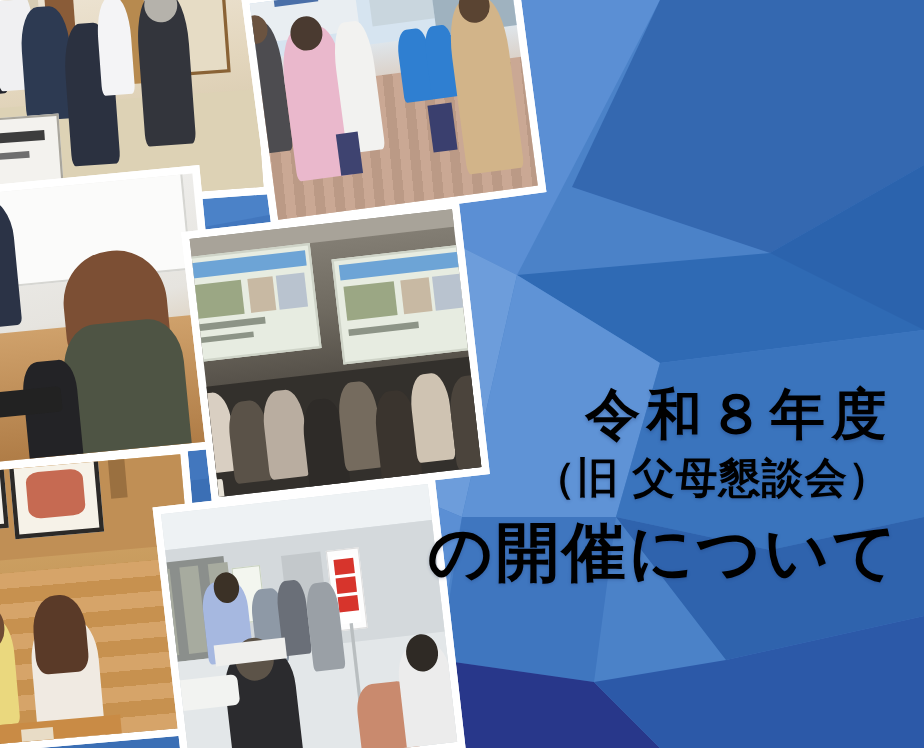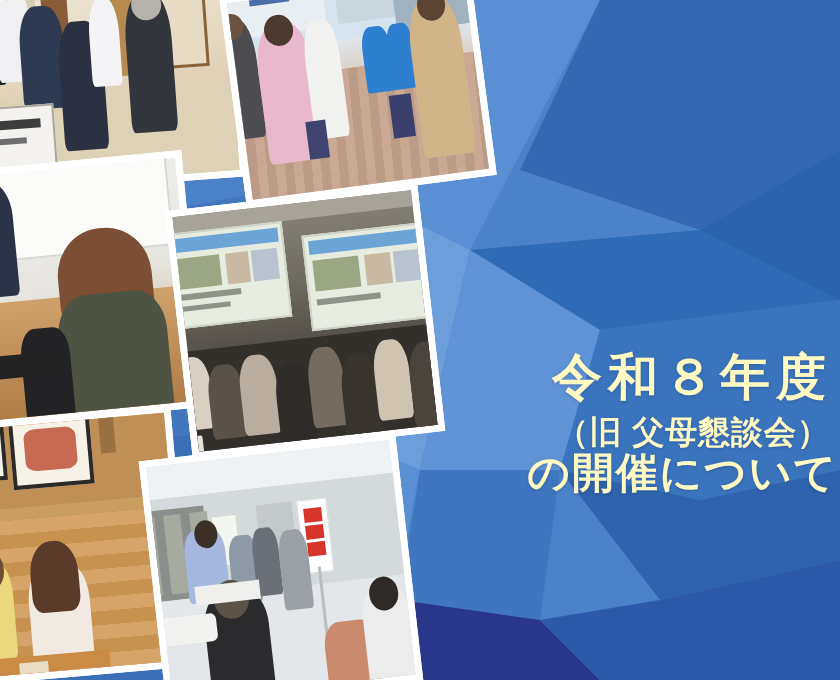--- a/index.html
+++ b/index.html
@@ -57,39 +57,39 @@
   #photo-hall      {left:-18px;  top:-14px;  width:258px; height:200px; transform:rotate(-4.2deg);}
   #photo-tour      {left:232px;  top:-20px;  width:252px; height:212px; transform:rotate(-7.5deg);}
   #photo-interview {left:-26px;  top:160px;  width:220px; height:258px; transform:rotate(-5.5deg);}
   #photo-lecture   {left:178px;  top:196px;  width:254px; height:250px; transform:rotate(-6.5deg);}
   #photo-seats     {left:-30px;  top:414px;  width:212px; height:262px; transform:rotate(-5deg);}
   #photo-desk      {left:152px;  top:446px;  width:258px; height:250px; transform:rotate(-6.5deg);}
 
   
   #headline{
     position:absolute;
-    right:2px;
+    right:22px;
     top:352px;
     width:520px;
     text-align:right;
-    color:#fef9c3;
+    color:#000000;
     z-index:6;
   }
   .line{
     display:block;
     white-space:nowrap;
     font-weight:700;
     letter-spacing:0.05em;
     line-height:1.0;
     text-shadow:0 1px 3px rgba(20,40,90,.28);
   }
   #line-year   {font-size:50px; margin-bottom:14px; letter-spacing:0.12em; padding-right:6px;}
   #line-title  {font-size:64px; margin-bottom:8px; letter-spacing:0.05em;}
-  #line-sub    {font-size:32px; margin-bottom:4px; letter-spacing:0.03em; padding-right:8px;}
-  #line-about  {font-size:42px; letter-spacing:0.04em;}
+  #line-sub    {font-size:38px; margin-bottom:20px; letter-spacing:0.03em; padding-right:8px;}
+  #line-about  {font-size:58px; letter-spacing:0.04em;}
 </style>
 </head>
 <body>
 
 <div id="banner">
 
   <svg id="bg-polygons" viewBox="0 0 840 680" preserveAspectRatio="none">
     <rect x="0" y="0" width="840" height="680" fill="#4b82c8"></rect>
     <polygon points="360,0 600,0 470,250 330,180" fill="#5b8fd4"></polygon>
     <polygon points="600,0 840,0 840,150 700,230 520,170" fill="#3468b0"></polygon>

